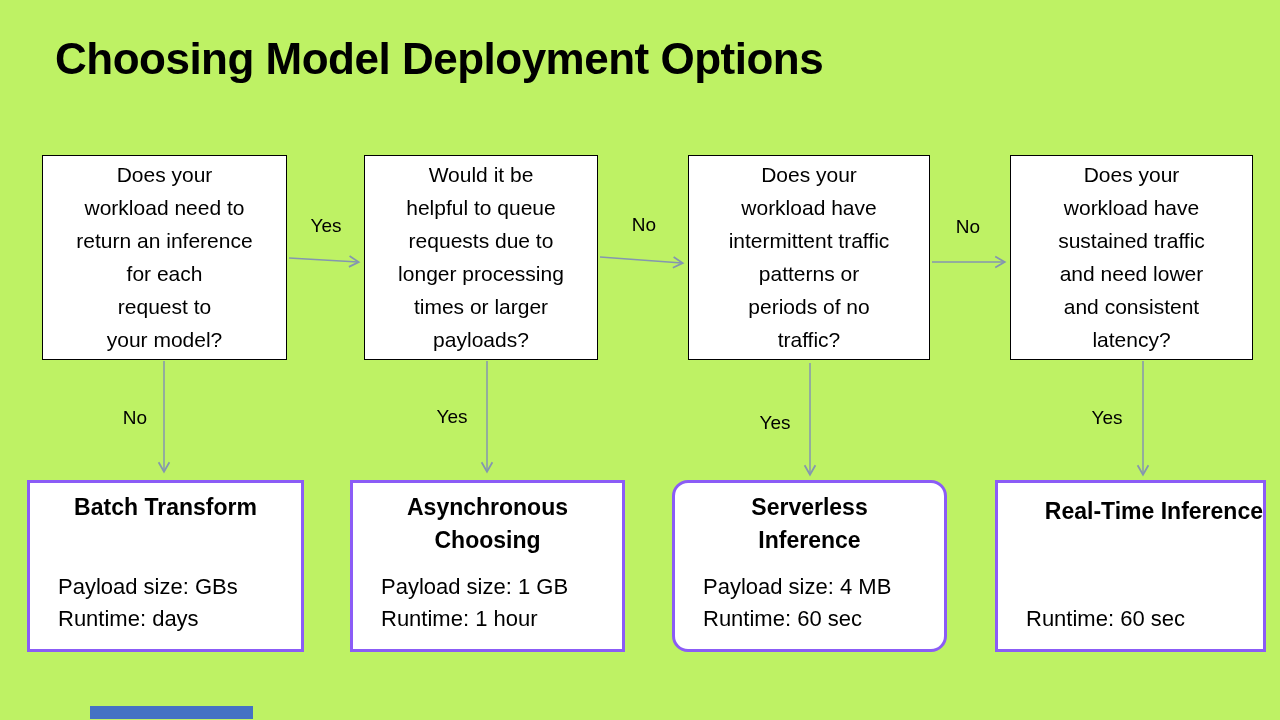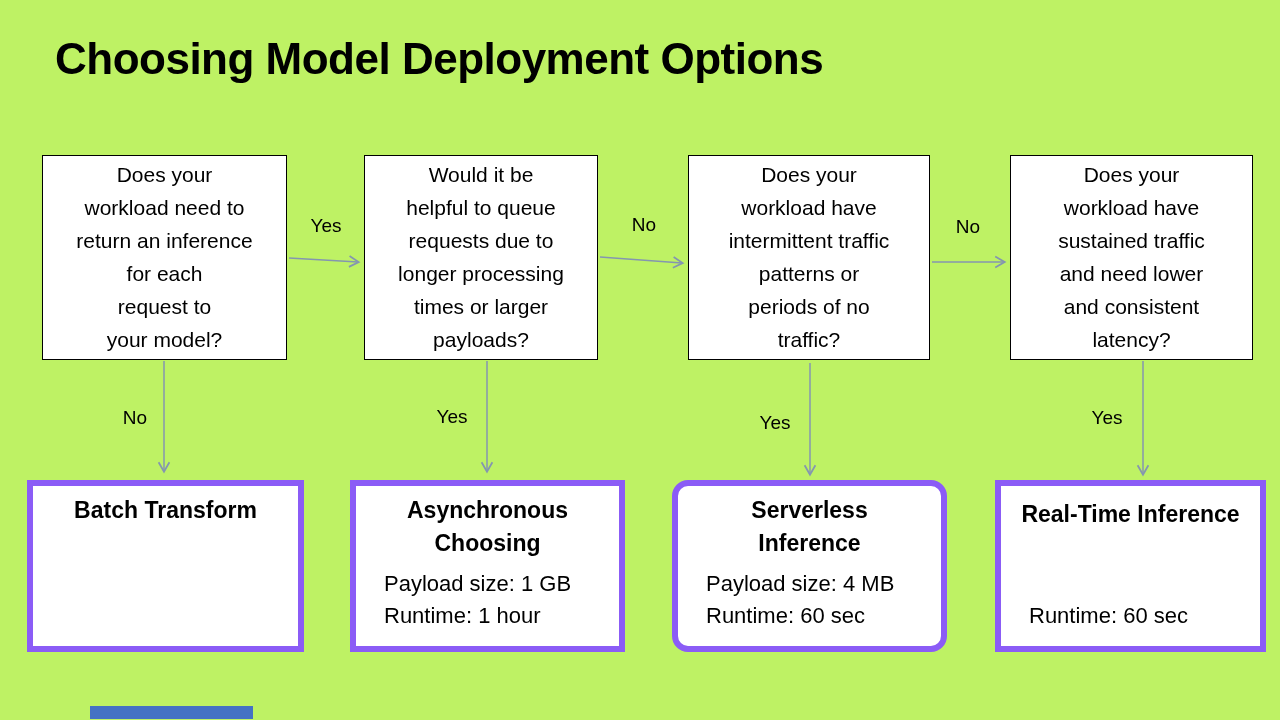--- a/index.html
+++ b/index.html
@@ -14,21 +14,21 @@
   .qbox{
     position:absolute;top:155px;height:205px;
     border:1.5px solid #000;background:#fff;box-sizing:border-box;
     display:flex;align-items:flex-start;justify-content:center;
   }
   .qtext{
     margin-top:2px;font-size:21px;line-height:33px;text-align:center;white-space:pre-line;
   }
   .obox{
     position:absolute;top:480px;height:172px;
-    border:6px solid #8b5cf6;background:#fff;box-sizing:border-box;
+    border:3px solid #8b5cf6;background:#fff;box-sizing:border-box;
   }
   .otitle{
     margin-top:8px;font-size:23px;font-weight:bold;line-height:33px;
     text-align:center;white-space:pre-line;
   }
   .obody{
     position:absolute;left:28px;bottom:14px;font-size:22px;line-height:32px;text-align:left;
   }
   .flow-label{
     position:absolute;width:60px;text-align:center;font-size:19px;line-height:22px;
@@ -99,39 +99,43 @@
   <div class="flow-label" style="left:614px;top:214px;">No</div>
   <div class="flow-label" style="left:938px;top:216px;">No</div>
 
   <div class="flow-label" style="left:105px;top:407px;">No</div>
   <div class="flow-label" style="left:422px;top:406px;">Yes</div>
   <div class="flow-label" style="left:745px;top:412px;">Yes</div>
   <div class="flow-label" style="left:1077px;top:407px;">Yes</div>
 
   <div class="obox" style="left:27px;width:277px;">
     <div class="otitle">Batch Transform</div>
+    <div class="obody">
+      <div>Payload size: GBs</div>
+      <div>Runtime: days</div>
+    </div>
   </div>
   <div class="obox" style="left:350px;width:275px;">
     <div class="otitle">Asynchronous
 Choosing</div>
     <div class="obody">
       <div>Payload size: 1 GB</div>
       <div>Runtime: 1 hour</div>
     </div>
   </div>
   <div class="obox" style="left:672px;width:275px;border-radius:16px;">
     <div class="otitle">Serverless
 Inference</div>
     <div class="obody">
       <div>Payload size: 4 MB</div>
       <div>Runtime: 60 sec</div>
     </div>
   </div>
   <div class="obox" style="left:995px;width:271px;">
-    <div class="otitle" style="margin-top:12px;">Real-Time Inference</div>
+    <div class="otitle" style="margin-top:12px;text-align:right;">Real-Time Inference</div>
     <div class="obody">
       <div>Runtime: 60 sec</div>
     </div>
   </div>
 
   <div class="progress-bar"></div>
 
 </div>
 
 </body></html>

